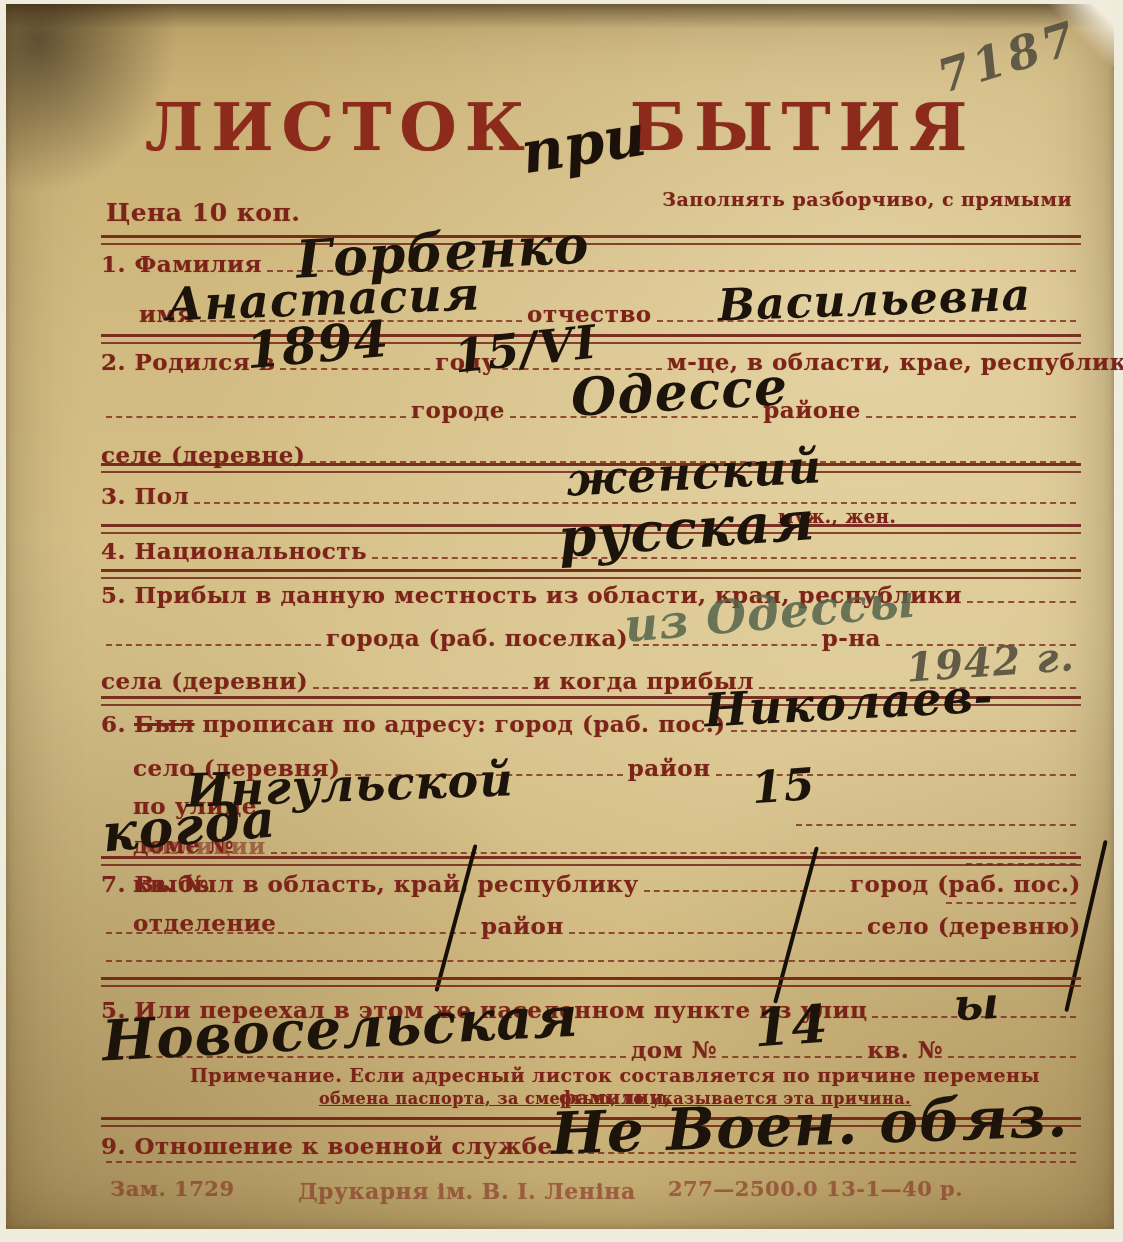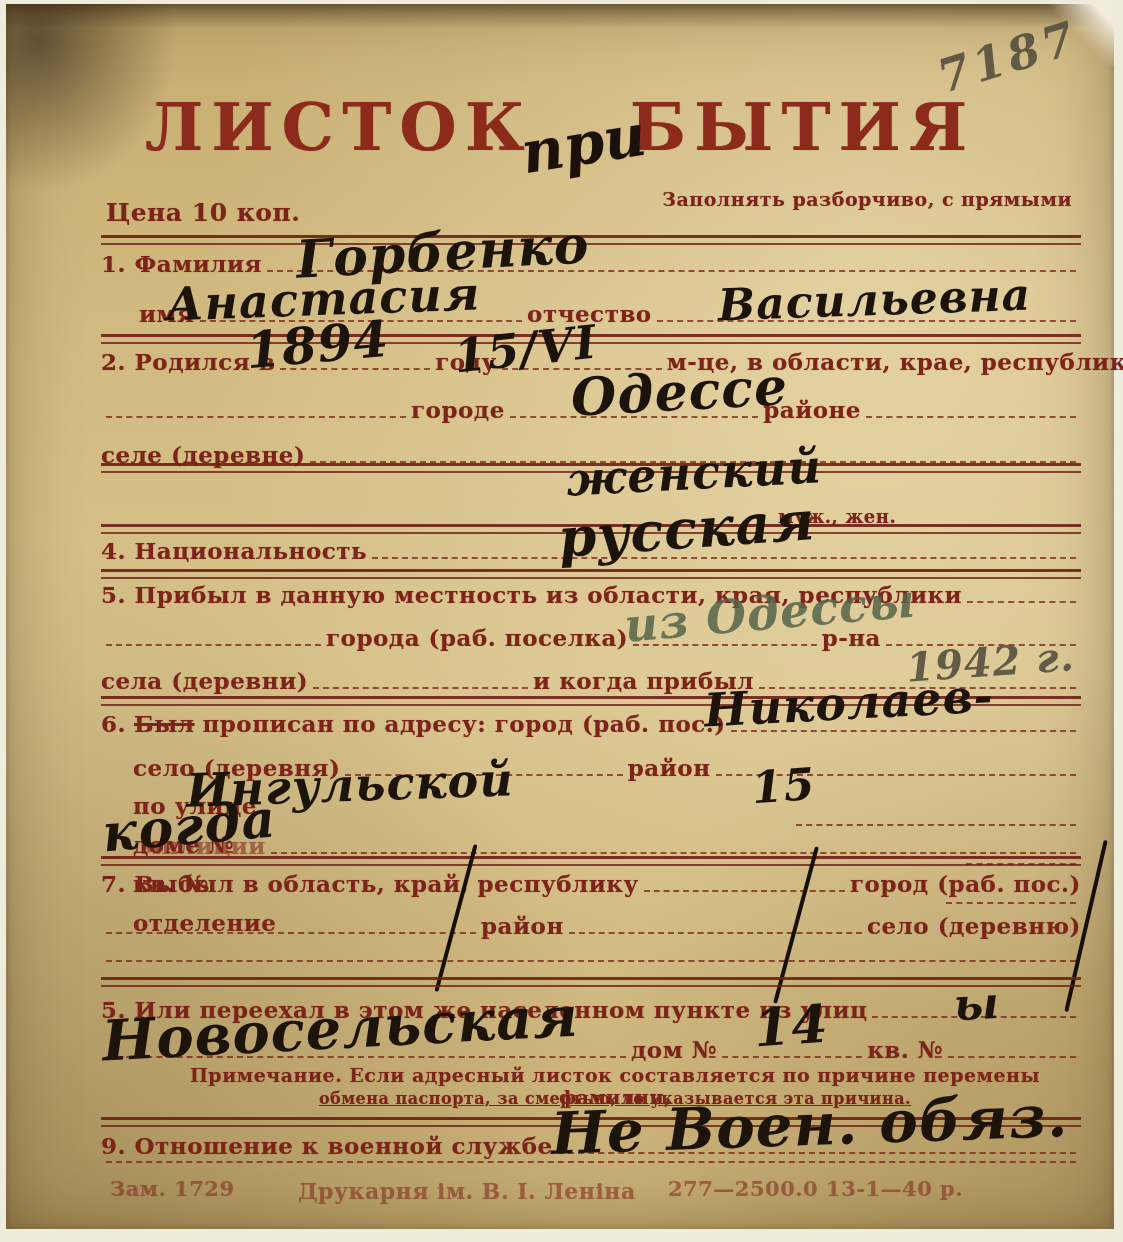--- a/index.html
+++ b/index.html
@@ -93,20 +93,24 @@
   </div>
   <div class="hw" style="top:362px;left:565px;font-size:52px;transform:rotate(-3deg);">Одессе</div>
 
   <div class="row" style="top:437px;">
     <span class="p">селе (деревне)</span>
     <span class="fl gr"></span>
   </div>
 
   <div class="rule" style="top:459px;"></div>
 
+  <div class="row" style="top:478px;">
+    <span class="p">3. Пол</span>
+    <span class="fl gr"></span>
+  </div>
   <div class="hw" style="top:446px;left:560px;font-size:46px;transform:rotate(-3deg);">женский</div>
   <div class="p" style="position:absolute;top:502px;left:772px;font-size:18px;">муж., жен.</div>
 
   <div class="rule" style="top:520px;"></div>
 
   <div class="row" style="top:533px;">
     <span class="p">4. Национальность</span>
     <span class="fl gr"></span>
   </div>
   <div class="hw" style="top:498px;left:552px;font-size:54px;transform:rotate(-4deg);">русская</div>

